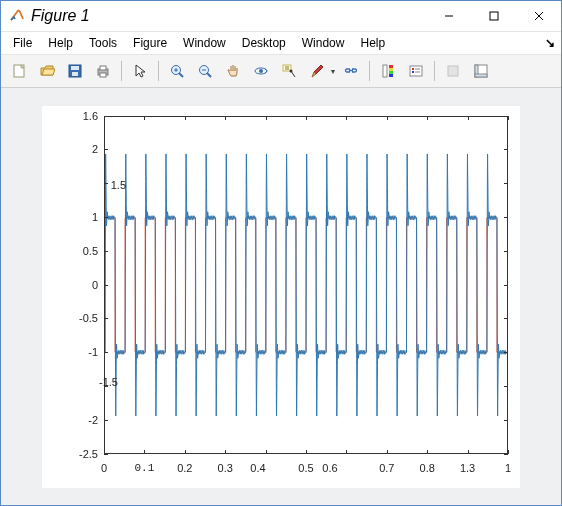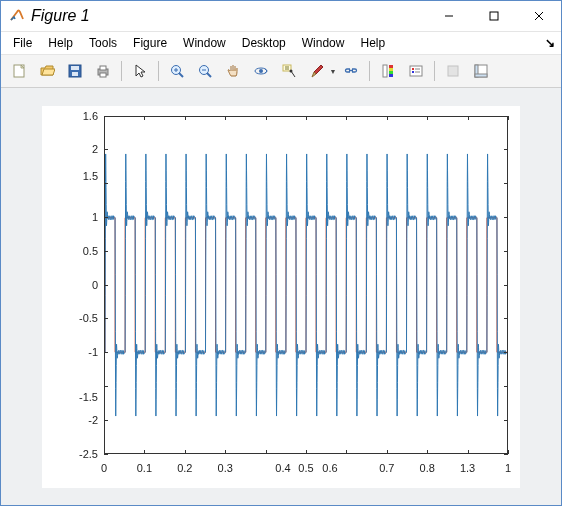--- a/index.html
+++ b/index.html
@@ -337,63 +337,63 @@
           </svg>
       </div>
 
       <div id="yTicks">
           <div class="ytick" style="top: 348px;">-2.5</div>
           <div class="tickmark-y" style="left: 62px; top: 348px;"></div>
           <div class="tickmark-y" style="left: 462px; top: 348px;"></div>
           <div class="ytick" style="top: 314.2px;">-2</div>
           <div class="tickmark-y" style="left: 62px; top: 314.2px;"></div>
           <div class="tickmark-y" style="left: 462px; top: 314.2px;"></div>
-          <div class="ytick" style="top: 291px;">-1.5</div>
+          <div class="ytick" style="top: 276px; margin-left: 20px;">-1.5</div>
           <div class="tickmark-y" style="left: 62px; top: 280.4px;"></div>
           <div class="tickmark-y" style="left: 462px; top: 280.4px;"></div>
           <div class="ytick" style="top: 246.6px;">-1</div>
           <div class="tickmark-y" style="left: 62px; top: 246.6px;"></div>
           <div class="tickmark-y" style="left: 462px; top: 246.6px;"></div>
           <div class="ytick" style="top: 212.8px;">-0.5</div>
           <div class="tickmark-y" style="left: 62px; top: 212.8px;"></div>
           <div class="tickmark-y" style="left: 462px; top: 212.8px;"></div>
           <div class="ytick" style="top: 179px;">0</div>
           <div class="tickmark-y" style="left: 62px; top: 179px;"></div>
           <div class="tickmark-y" style="left: 462px; top: 179px;"></div>
           <div class="ytick" style="top: 145.2px;">0.5</div>
           <div class="tickmark-y" style="left: 62px; top: 145.2px;"></div>
           <div class="tickmark-y" style="left: 462px; top: 145.2px;"></div>
           <div class="ytick" style="top: 111.4px;">1</div>
           <div class="tickmark-y" style="left: 62px; top: 111.4px;"></div>
           <div class="tickmark-y" style="left: 462px; top: 111.4px;"></div>
-          <div class="ytick" style="top: 70px;">1.5</div>
+          <div class="ytick" style="top: 79px; margin-left: 28px;">1.5</div>
           <div class="tickmark-y" style="left: 62px; top: 77.6px;"></div>
           <div class="tickmark-y" style="left: 462px; top: 77.6px;"></div>
           <div class="ytick" style="top: 43.8px;">2</div>
           <div class="tickmark-y" style="left: 62px; top: 43.8px;"></div>
           <div class="tickmark-y" style="left: 462px; top: 43.8px;"></div>
           <div class="ytick" style="top: 10px;">1.6</div>
           <div class="tickmark-y" style="left: 62px; top: 10px;"></div>
           <div class="tickmark-y" style="left: 462px; top: 10px;"></div>
         </div>
 
       <div id="xTicks">
           <div class="xtick" style="left: 62px;">0</div>
           <div class="tickmark-x" style="left: 62px; top: 344px;"></div>
           <div class="tickmark-x" style="left: 62px; top: 10px;"></div>
-          <div class="xtick" style="left: 102.4px;">0.1</div>
+          <div class="xtick" style="left: 102.4px; font-family: Liberation Mono, monospace;">0.1</div>
           <div class="tickmark-x" style="left: 102.4px; top: 344px;"></div>
           <div class="tickmark-x" style="left: 102.4px; top: 10px;"></div>
           <div class="xtick" style="left: 142.8px;">0.2</div>
           <div class="tickmark-x" style="left: 142.8px; top: 344px;"></div>
           <div class="tickmark-x" style="left: 142.8px; top: 10px;"></div>
           <div class="xtick" style="left: 183.2px;">0.3</div>
           <div class="tickmark-x" style="left: 183.2px; top: 344px;"></div>
           <div class="tickmark-x" style="left: 183.2px; top: 10px;"></div>
-          <div class="xtick" style="left: 241px;">0.4</div>
+          <div class="xtick" style="left: 216px;">0.4</div>
           <div class="tickmark-x" style="left: 223.6px; top: 344px;"></div>
           <div class="tickmark-x" style="left: 223.6px; top: 10px;"></div>
           <div class="xtick" style="left: 264px;">0.5</div>
           <div class="tickmark-x" style="left: 264px; top: 344px;"></div>
           <div class="tickmark-x" style="left: 264px; top: 10px;"></div>
           <div class="xtick" style="left: 288px;">0.6</div>
           <div class="tickmark-x" style="left: 304.4px; top: 344px;"></div>
           <div class="tickmark-x" style="left: 304.4px; top: 10px;"></div>
           <div class="xtick" style="left: 344.8px;">0.7</div>
           <div class="tickmark-x" style="left: 344.8px; top: 344px;"></div>

